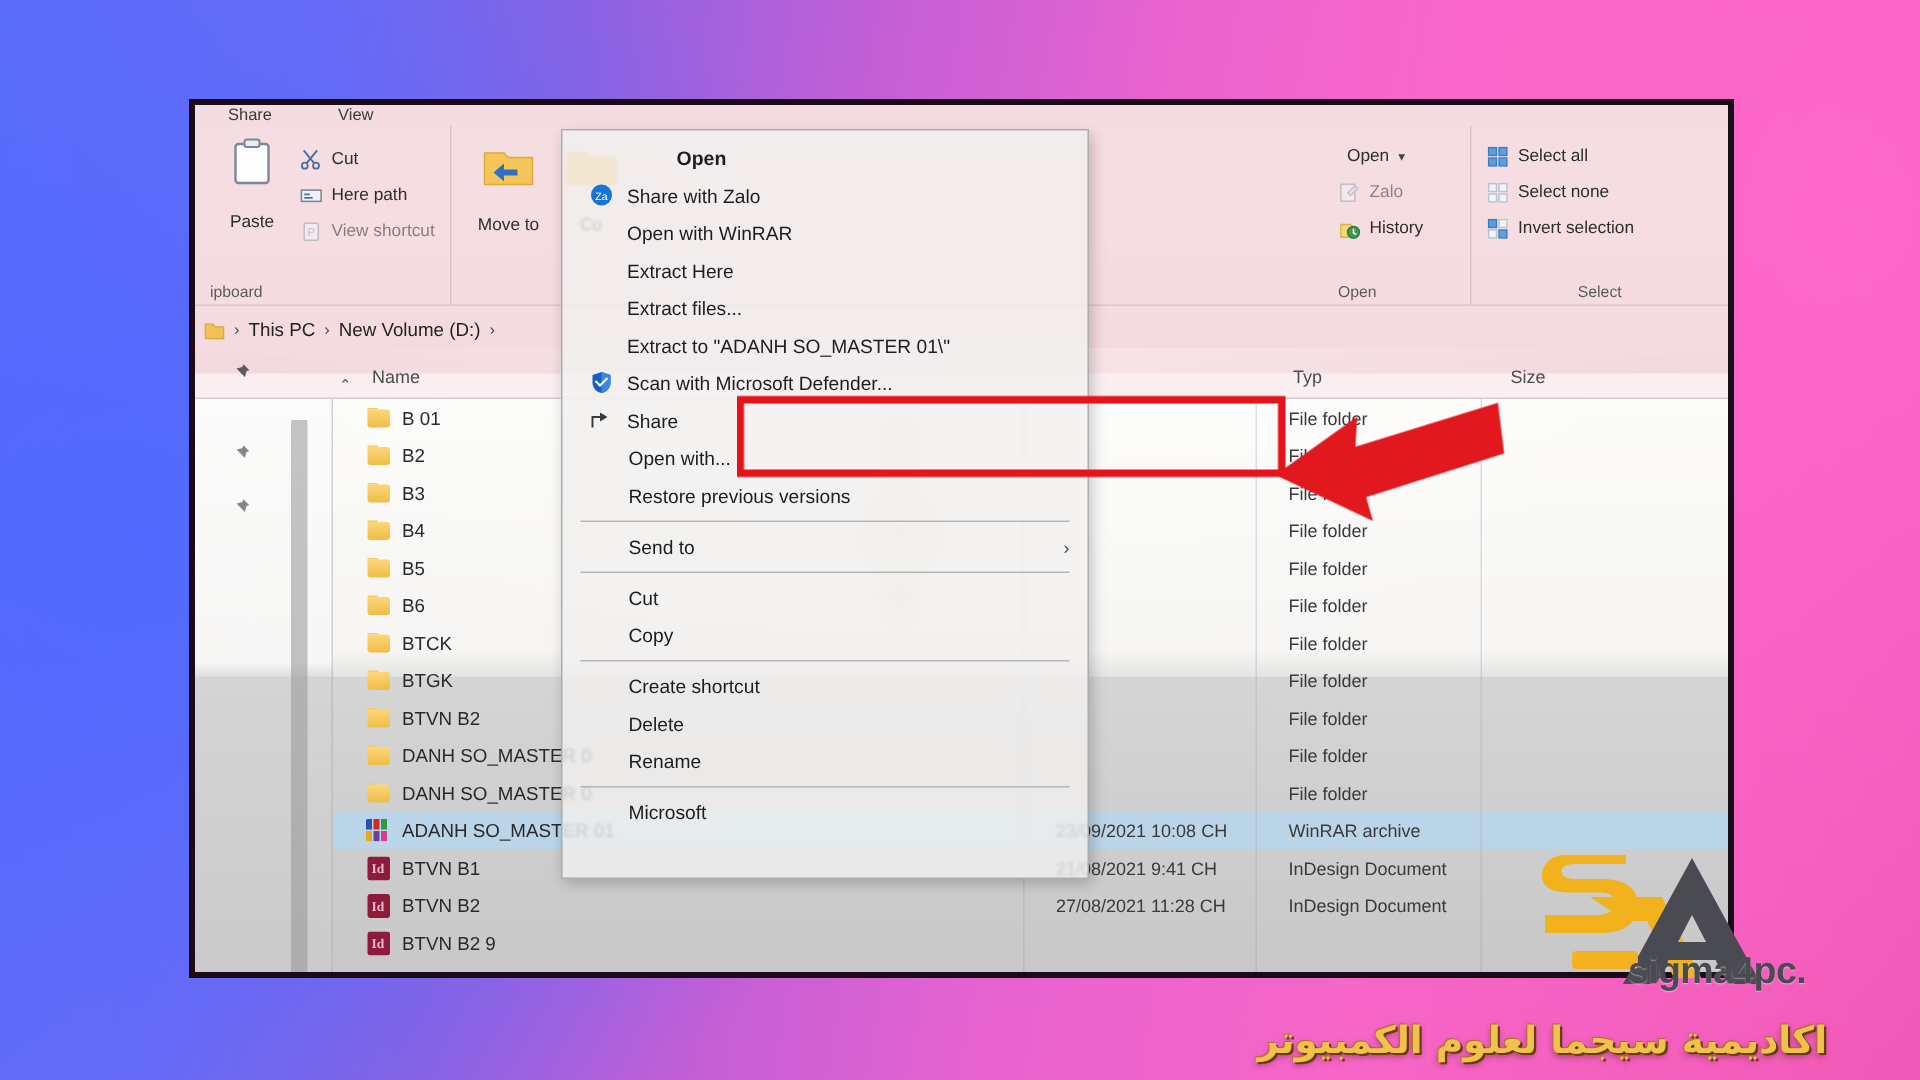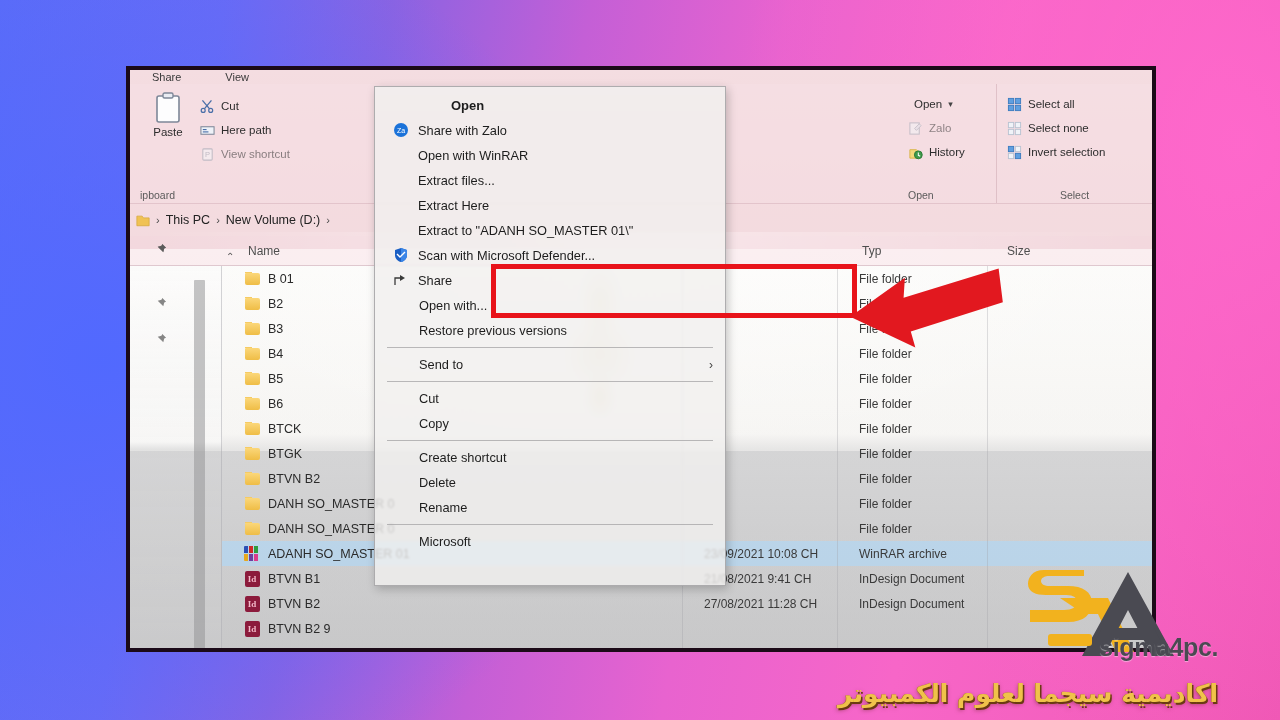--- a/index.html
+++ b/index.html
@@ -77,21 +77,21 @@
     border-bottom: 1px solid rgba(215,180,188,.6);
     display:flex;
   }
   .rgroup { position:relative; display:flex; flex-direction:column; justify-content:space-between;
             padding:6px 10px 2px; }
   .rgroup + .rgroup { border-left: 1px solid rgba(205,170,178,.55); }
   .rgroup .glabel { font-size:10.5px; color:#5b5b5b; text-align:center; padding-top:1px; }
   .rrow { display:flex; align-items:center; gap:6px; font-size:11.5px; color:#2d2d2d;
           height:24px; }
   .rbig { display:flex; flex-direction:column; align-items:center; justify-content:center;
-          width:56px; font-size:11.5px; color:#2d2d2d; gap:2px; }
+          width:56px; font-size:11.5px; color:#2d2d2d; gap:18px; }
   .rbig .lbl { text-align:center; line-height:12px; }
 
   .icn { display:inline-block; flex:0 0 auto; position:relative; }
   .icn svg { display:block; }
 
   
   .addrbar {
     position:absolute; left:0; top:134px; width:100%; height:32px;
     background: rgba(250,228,232,.55);
     display:flex; align-items:center; gap:6px; padding-left:6px;
@@ -203,21 +203,21 @@
     position:absolute; left:361px; top:194px; width:366px; height:54px;
     border:5px solid #e8131a; z-index:40; pointer-events:none;
   }
 
   
   .arrow { position:absolute; left:718px; top:191px; width:160px; height:88px; z-index:41; }
 
   
   .logo { position:absolute; right:66px; bottom:58px; width:190px; height:98px; z-index:50; }
   .logo-text {
-    position:absolute; right:62px; bottom:58px;
+    position:absolute; right:76px; bottom:58px;
     font-size:25px; font-weight:bold; color:#4a4a52;
     letter-spacing:-.4px; z-index:51;
     text-shadow: 0 1px 1px rgba(255,255,255,.45);
   }
   .arabic {
     position:absolute; right:62px; bottom:12px;
     font-size:25px; font-weight:bold;
     color:#f0c24a; direction:rtl; z-index:51; white-space:nowrap;
     text-shadow: 1.5px 1.5px 0 #6b3a12, -0.5px -0.5px 0 #a8711f, 0 2px 4px rgba(80,30,10,.5);
     font-family:"DejaVu Sans", sans-serif;
@@ -287,20 +287,46 @@
                   <text x="8" y="11" font-size="8" fill="#98a0ae" text-anchor="middle" font-family="Liberation Sans">P</text>
                 </svg>
               </span>
               <span class="mlabel">View shortcut</span>
             </div>
           </div>
         </div>
         <div class="glabel" style="text-align:left;">ipboard</div>
       </div>
 
+      <div class="rgroup" style="width:130px;">
+        <div style="display:flex; gap:10px; padding-top:6px;">
+          <div class="rbig">
+            <span class="icn">
+              <svg width="36" height="30" viewBox="0 0 36 30">
+                <path d="M2 6h13l3 3h16v18H2z" fill="#f6c55a" stroke="#dda93a" stroke-width="1"></path>
+                <path d="M24 17l-9 0 0-4-7 6 7 6 0-4 9 0z" fill="#2f6fc4"></path>
+              </svg>
+            </span>
+            <span class="lbl">
+              <span>Move to</span>
+            </span>
+          </div>
+          <div class="rbig" style="width:34px; overflow:hidden;">
+            <span class="icn">
+              <svg width="36" height="30" viewBox="0 0 36 30">
+                <path d="M2 6h13l3 3h16v18H2z" fill="#f6c55a" stroke="#dda93a" stroke-width="1"></path>
+              </svg>
+            </span>
+            <span class="lbl">
+              <span>Co</span>
+            </span>
+          </div>
+        </div>
+        <div class="glabel"></div>
+      </div>
 
       <div style="flex:1 1 auto;"></div>
 
       <div class="rgroup" style="width:98px;">
         <div style="display:flex; flex-direction:column; padding-top:2px;">
           <div class="rrow">
             <span class="icn"><span class="rar"></span></span>
             <span class="mlabel">Open</span>
             <span style="font-size:9px;color:#444;">▾</span>
           </div>
@@ -320,21 +346,21 @@
                 <circle cx="11" cy="10.5" r="4.2" fill="#3e9a4a" stroke="#2c7a36" stroke-width="1"></circle>
                 <path d="M11 8v3l2 1" stroke="#fff" stroke-width="1.1" fill="none"></path>
               </svg>
             </span>
             <span class="mlabel">History</span>
           </div>
         </div>
         <div class="glabel" style="text-align:left;">Open</div>
       </div>
 
-      <div class="rgroup" style="width:156px;">
+      <div class="rgroup" style="width:172px;">
         <div style="display:flex; flex-direction:column; padding-top:2px;">
           <div class="rrow">
             <span class="icn">
               <svg width="15" height="15" viewBox="0 0 16 16">
                 <rect x="1.5" y="1.5" width="5.6" height="5.6" fill="#5f9fe0" stroke="#3d7cc0"></rect>
                 <rect x="8.9" y="1.5" width="5.6" height="5.6" fill="#5f9fe0" stroke="#3d7cc0"></rect>
                 <rect x="1.5" y="8.9" width="5.6" height="5.6" fill="#5f9fe0" stroke="#3d7cc0"></rect>
                 <rect x="8.9" y="8.9" width="5.6" height="5.6" fill="#5f9fe0" stroke="#3d7cc0"></rect>
               </svg>
             </span>
@@ -606,25 +632,25 @@
                 <text x="8" y="11" font-size="7" fill="#fff" text-anchor="middle" font-family="Liberation Sans">Za</text>
               </svg></span>
             <span class="mlabel">Share with Zalo</span>
           </div>
           <div class="mi">
             <span class="miicon"><span class="rar"></span></span>
             <span class="mlabel">Open with WinRAR</span>
           </div>
           <div class="mi">
             <span class="miicon"><span class="rar"></span></span>
-            <span class="mlabel">Extract files...</span>
+            <span class="mlabel">Extract Here</span>
           </div>
           <div class="mi">
             <span class="miicon"><span class="rar"></span></span>
-            <span class="mlabel">Extract Here</span>
+            <span class="mlabel">Extract files...</span>
           </div>
           <div class="mi">
             <span class="miicon"><span class="rar"></span></span>
             <span class="mlabel">Extract to "ADANH SO_MASTER 01\"</span>
           </div>
           <div class="mi">
             <span class="miicon"><svg width="16" height="16" viewBox="0 0 16 16">
                 <path d="M8 1l6 2v5c0 4-3 6.5-6 7-3-.5-6-3-6-7V3z" fill="#1a5fc4"></path>
                 <path d="M8 1l6 2v5c0 4-3 6.5-6 7z" fill="#3b86e8"></path>
                 <path d="M4 7l3 3 5-5" stroke="#fff" stroke-width="1.4" fill="none"></path>

